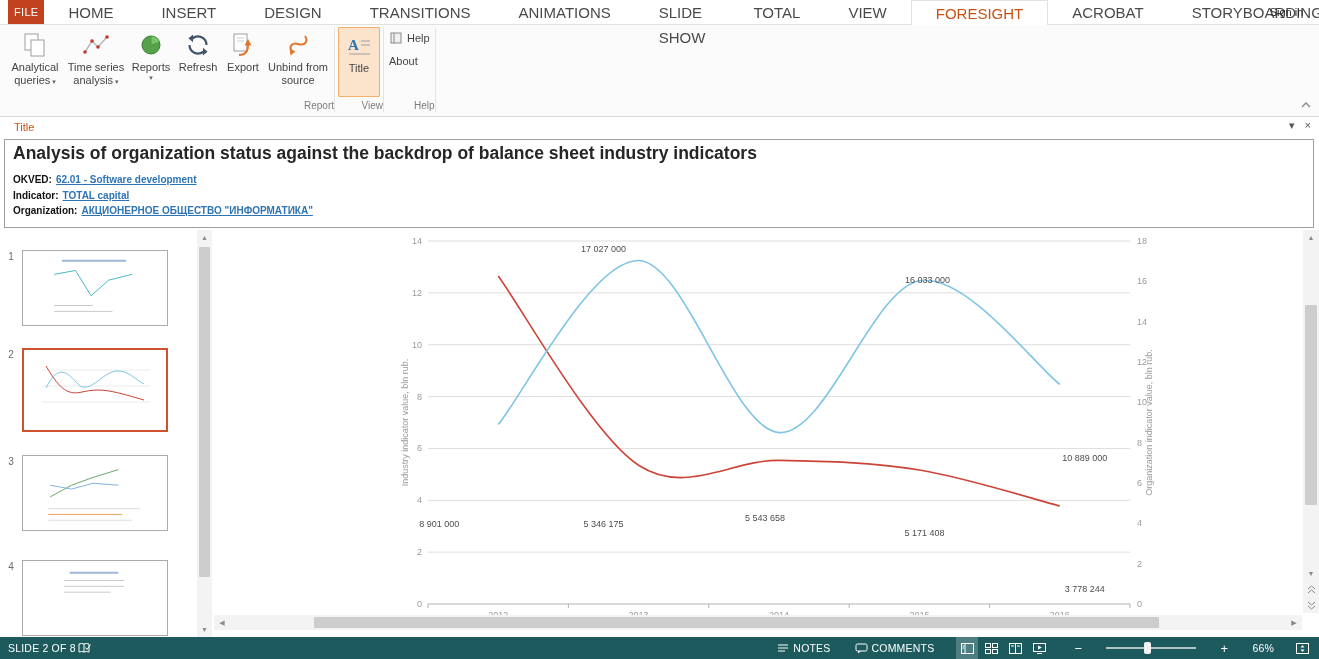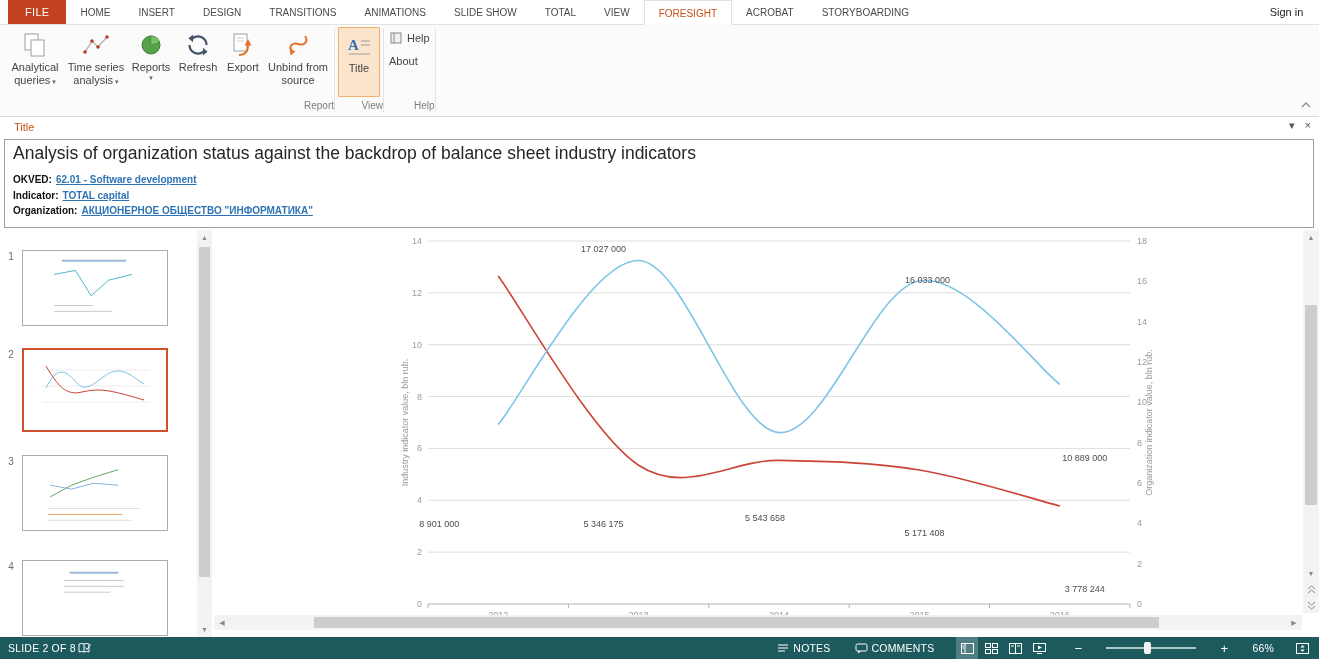--- a/index.html
+++ b/index.html
@@ -4,22 +4,22 @@
 <style>
   * { box-sizing: border-box; margin: 0; padding: 0; }
   html,body { width:1319px; height:659px; overflow:hidden;
     font-family:"Liberation Sans", sans-serif; background:#fff; color:#444; }
   svg { font-family:"Liberation Sans", sans-serif; }
 
   
   .titlebar { position:absolute; top:0; left:0; right:0; height:25px; background:#fff;
     border-bottom:1px solid #e1e1e1; display:flex; align-items:stretch; z-index:5; }
   .file-tab { background:var(--file_red,#c24220); color:#fff; font-size:11px;
-    padding:0 17px; line-height:25px; margin-left:8px; letter-spacing:.3px; cursor:default; }
-  .tab { font-size:10px; color:#4a4a4a; padding:0 14px; line-height:25px; cursor:default; }
+    padding:0 6px; line-height:25px; margin-left:8px; letter-spacing:.3px; cursor:default; }
+  .tab { font-size:15px; color:#4a4a4a; padding:0 24px; line-height:25px; cursor:default; }
   .tab.active { background:#fff; color:var(--accent_orange,#c75113);
     border:1px solid #e1e1e1; border-bottom:none; margin-bottom:-1px; }
   .signin { position:absolute; right:15px; top:0; width:35px; overflow:hidden;
     white-space:nowrap; line-height:25px; font-size:11px; color:#262626;text-align:center; }
 
   
   .ribbon { position:absolute; top:25px; left:0; right:0; height:92px; background:#fbfbfb;
     border-bottom:1px solid #d9d9d9; display:flex; align-items:stretch; padding-left:2px; }
   .rgroup { display:flex; flex-direction:column; }
   .rgroup-buttons { display:flex; align-items:flex-start; height:74px; padding:2px 3px 0 3px; }
@@ -37,21 +37,21 @@
   .sbtn .icon { margin-right:4px; display:flex; }
   .ribbon-collapse { position:absolute; right:8px; bottom:4px; color:#8a8a8a; cursor:default; }
 
   
   .title-panel { position:absolute; top:117px; left:0; right:0; height:113px; background:#fff; }
   .tp-header { height:22px; position:relative; }
   .tp-title { position:absolute; left:14px; top:4px; color:var(--accent_orange,#c75113); font-size:11px; }
   .tp-icons { position:absolute; right:8px; top:2px; display:flex; gap:10px; color:#555; font-size:11px; }
   .tp-box { position:absolute; left:4px; right:5px; top:22px; height:89px;
     border:1px solid #9f9f9f; padding:2px 8px; overflow:hidden; background:#fff; }
-  .tp-heading { font-size:17.5px; font-weight:normal; color:#262626; line-height:22px; }
+  .tp-heading { font-size:17.5px; font-weight:bold; color:#262626; line-height:22px; }
   .tp-rows { margin-top:8px; font-size:10px; line-height:15.5px; }
   .tp-label { font-weight:bold; color:#111; }
   .tp-link { color:var(--link_blue,#2e74b5); font-weight:bold;
     text-decoration:underline; margin-left:4px; cursor:pointer; }
 
   
   .content { position:absolute; top:230px; bottom:22px; left:0; right:0; background:#fff; }
   .thumbs { position:absolute; left:0; top:0; width:197px; height:100%; background:#fff; overflow:hidden; }
   .thumb-item { position:absolute; left:0; width:197px; display:flex; }
   .tnum { width:22px; font-size:10px; color:#6a6a6a; text-align:center; padding-top:1px; }

